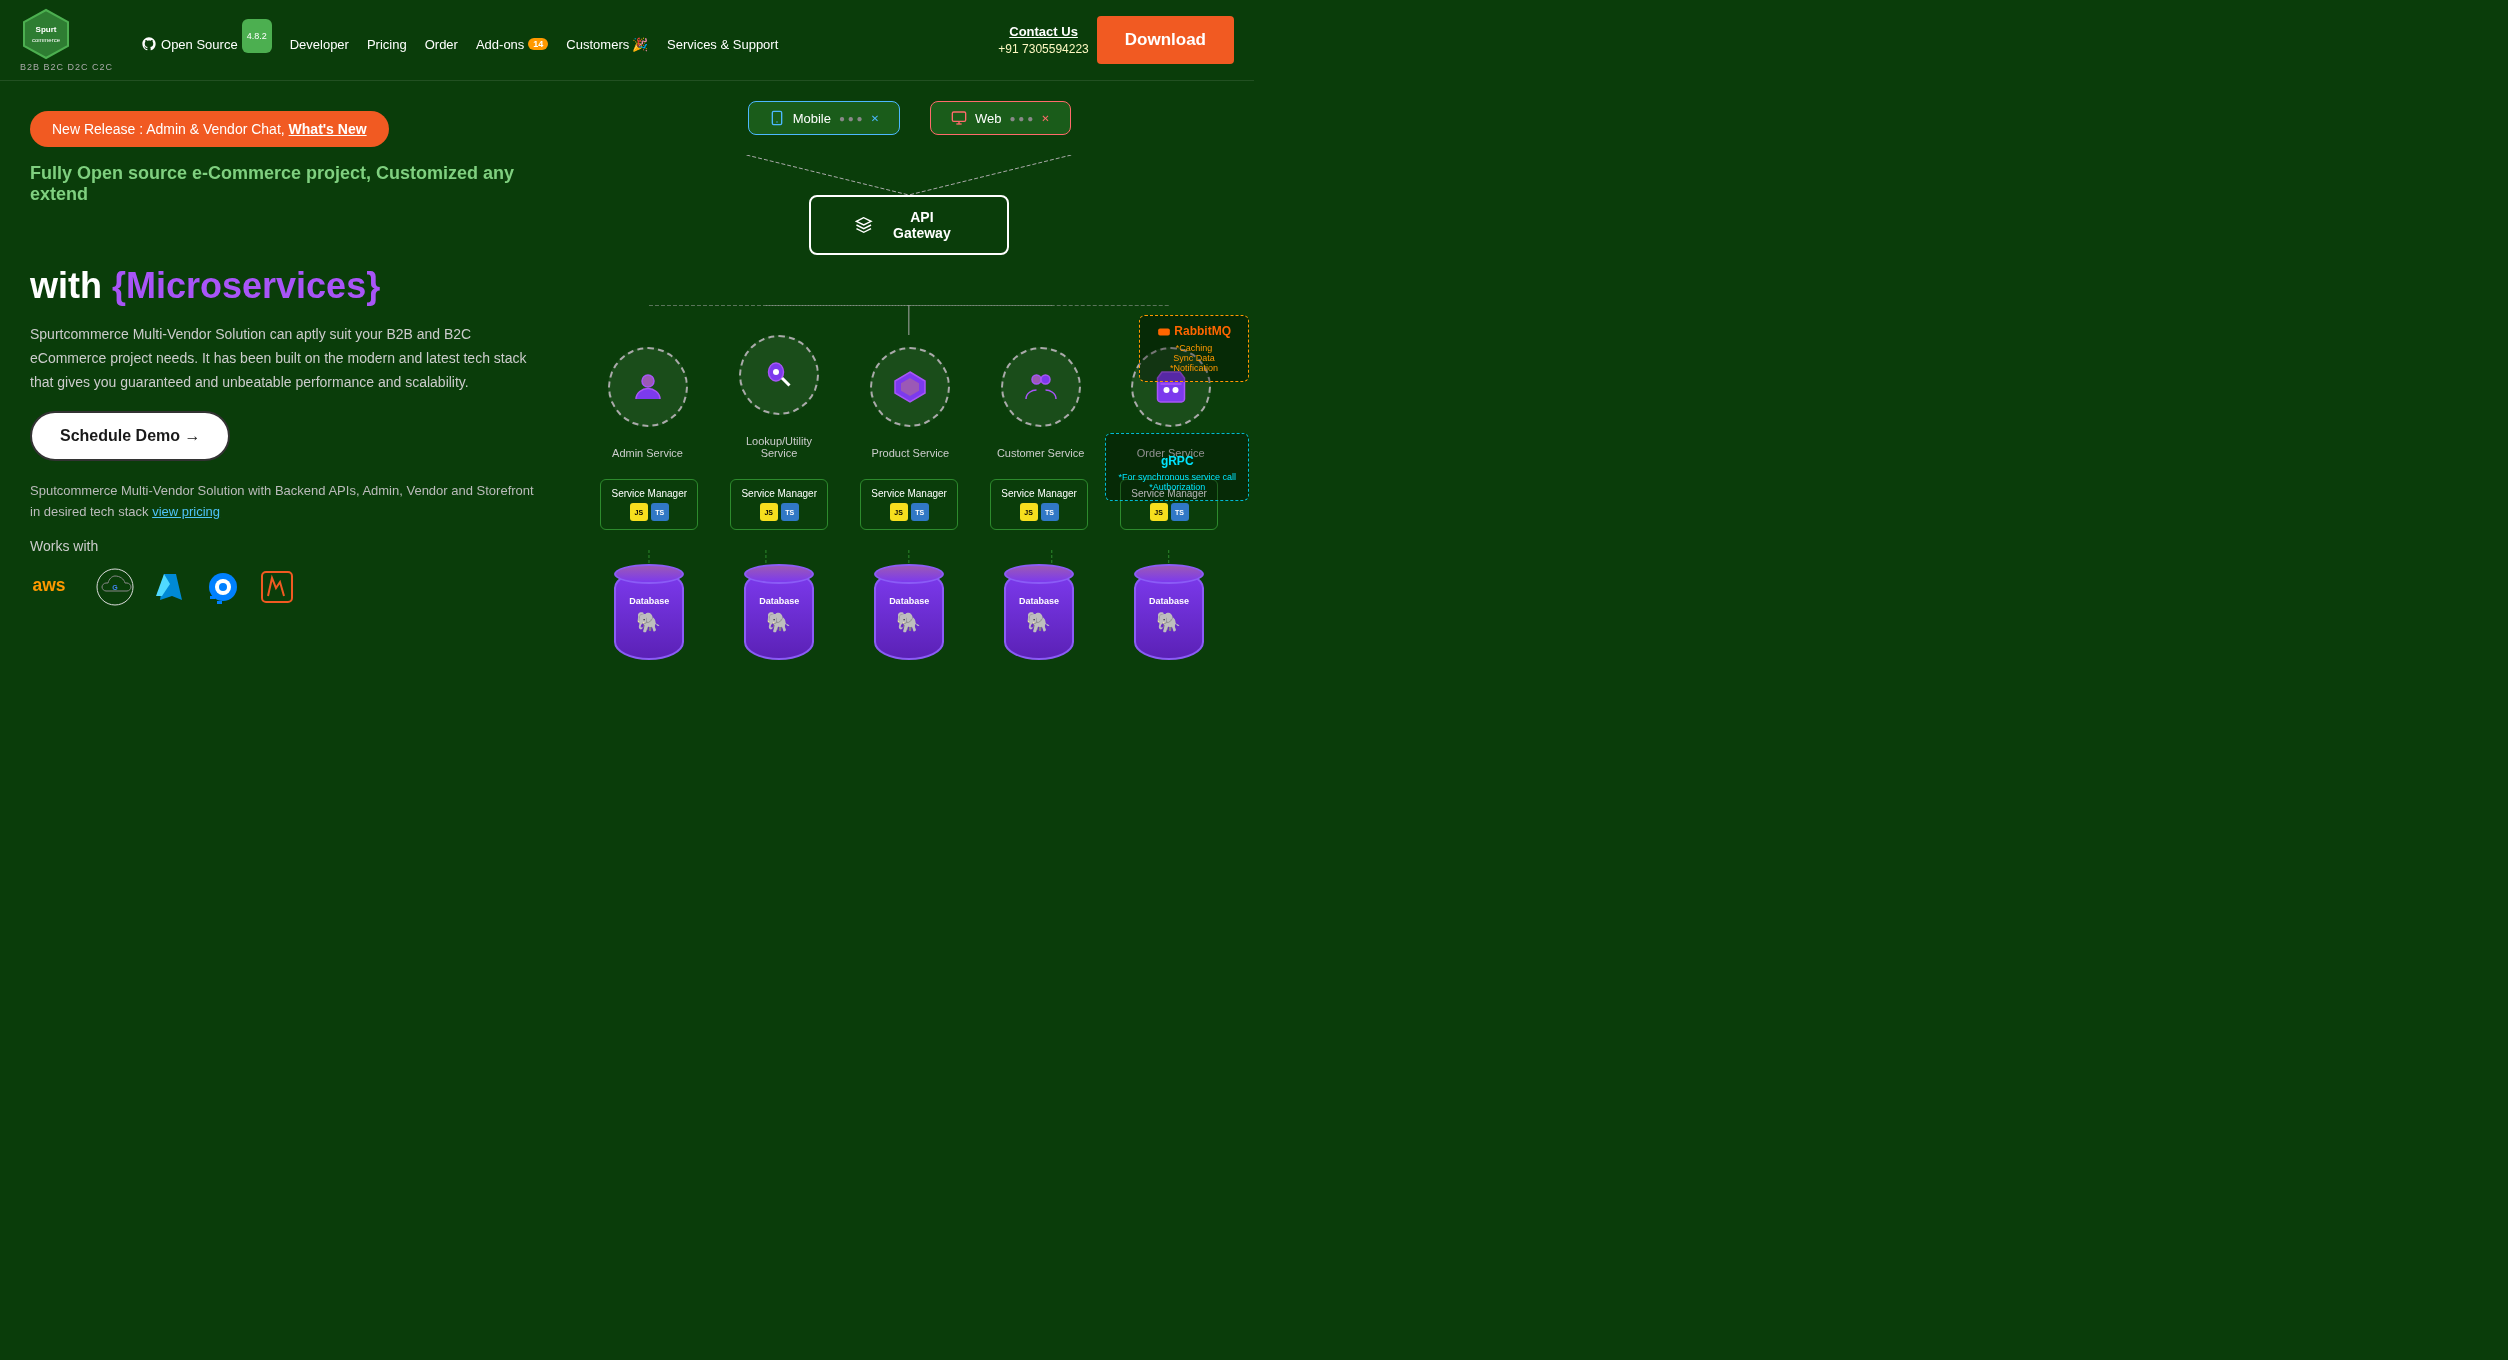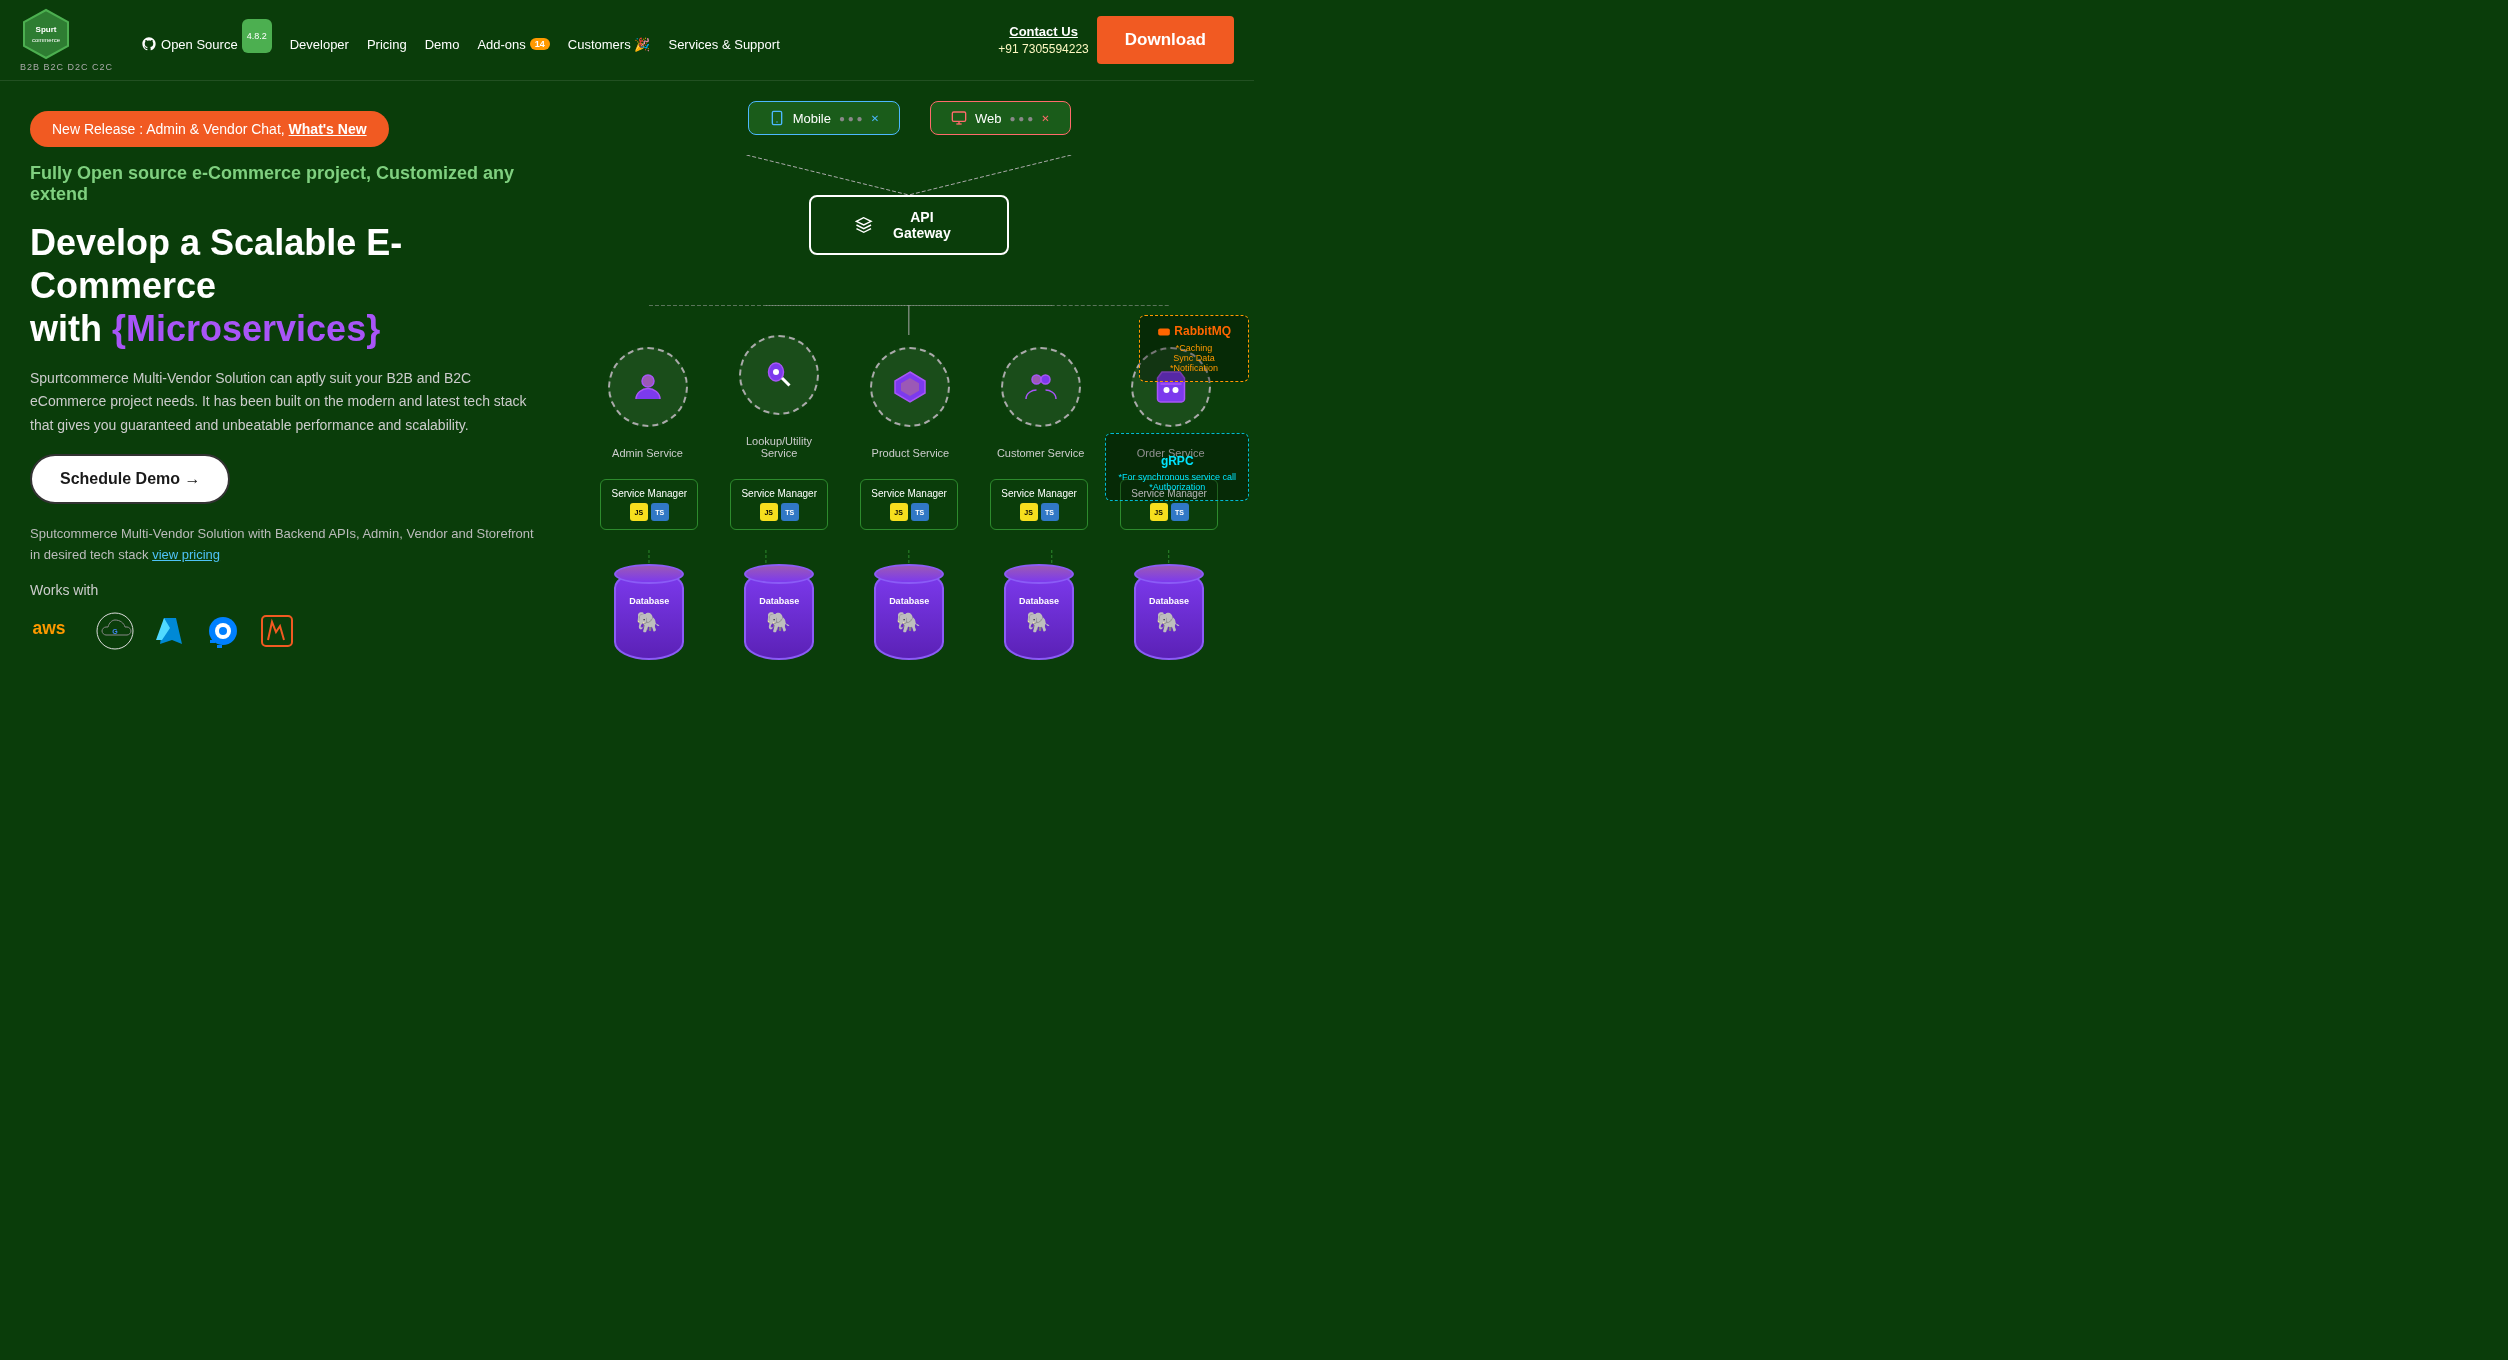--- a/index.html
+++ b/index.html
@@ -415,21 +415,21 @@
       <span>Open Source</span>
       <span class="badge-version">4.8.2</span>
     </a>
     <a class="nav-item">
       <span>Developer</span>
     </a>
     <a class="nav-item">
       <span>Pricing</span>
     </a>
     <a class="nav-item">
-      <span>Demo</span>
+      <span>Order</span>
     </a>
     <a class="nav-item">
       <span>Add-ons</span>
       <span class="badge">14</span>
     </a>
     <a class="nav-item">
       <span>Customers 🎉</span>
     </a>
     <a class="nav-item">
       <span>Services &amp; Support</span>
@@ -449,21 +449,21 @@
   <div class="left-panel">
 
     <div class="new-release-banner">
       <span>New Release : Admin &amp; Vendor Chat,</span>
       <a>What's New</a>
     </div>
 
     <p class="tagline-text">Fully Open source e-Commerce project, Customized any extend</p>
 
     <h1 class="main-heading">
-      <span>Develop a Scalable E-Commerce</span><br>
+      <br>
       <span>with </span><span class="highlight">{Microservices}</span>
     </h1>
 
     <p class="description">Spurtcommerce Multi-Vendor Solution can aptly suit your B2B and B2C eCommerce project needs. It has been built on the modern and latest tech stack that gives you guaranteed and unbeatable performance and scalability.</p>
 
     <div style="display:flex; align-items:flex-start; gap:20px; flex-wrap:wrap;">
       <button class="schedule-demo-btn">Schedule Demo →</button>
       <p class="demo-description">
         <span>Sputcommerce Multi-Vendor Solution with Backend APIs, Admin, Vendor and Storefront in desired tech stack </span>
         <a>view pricing</a>

